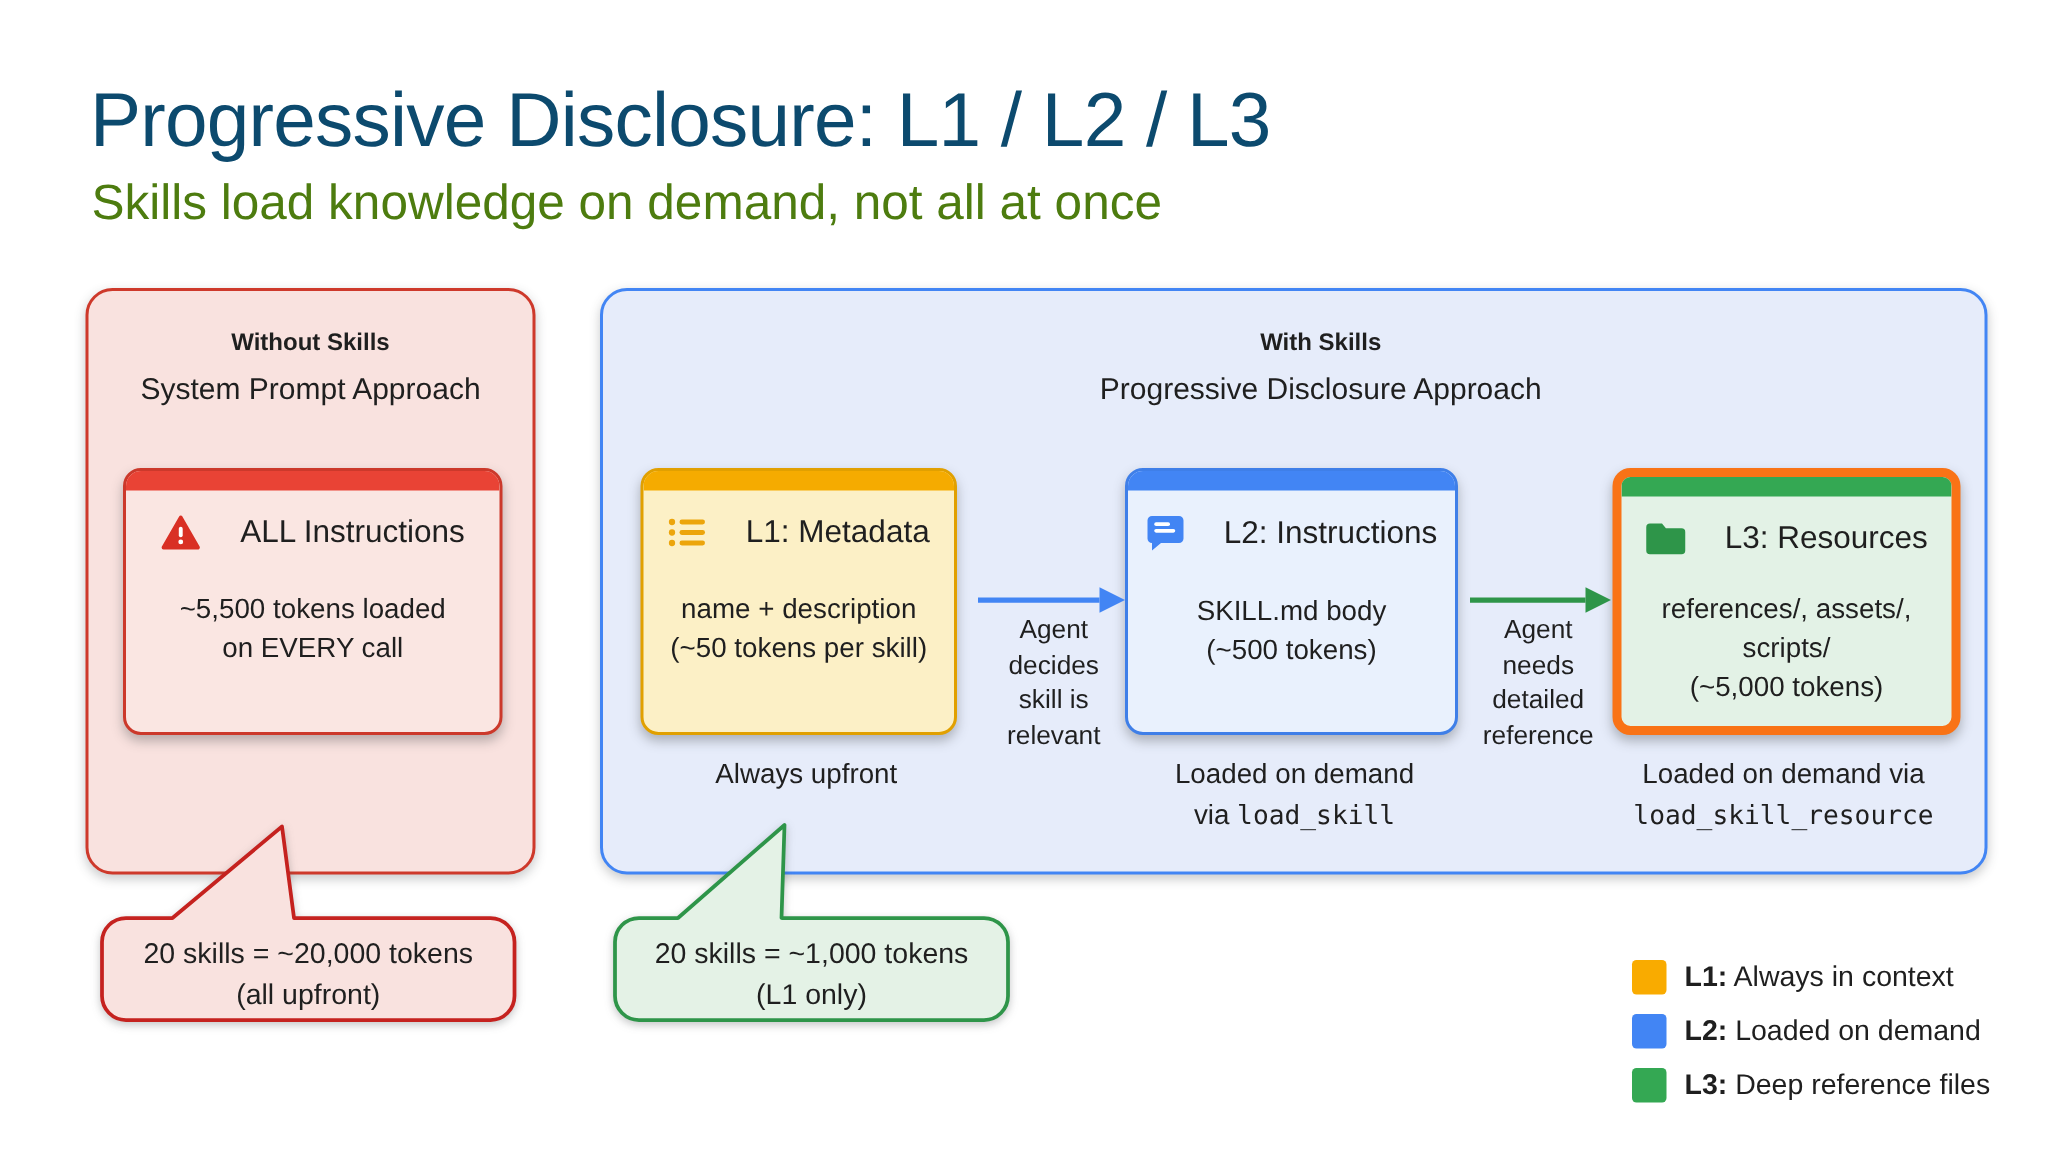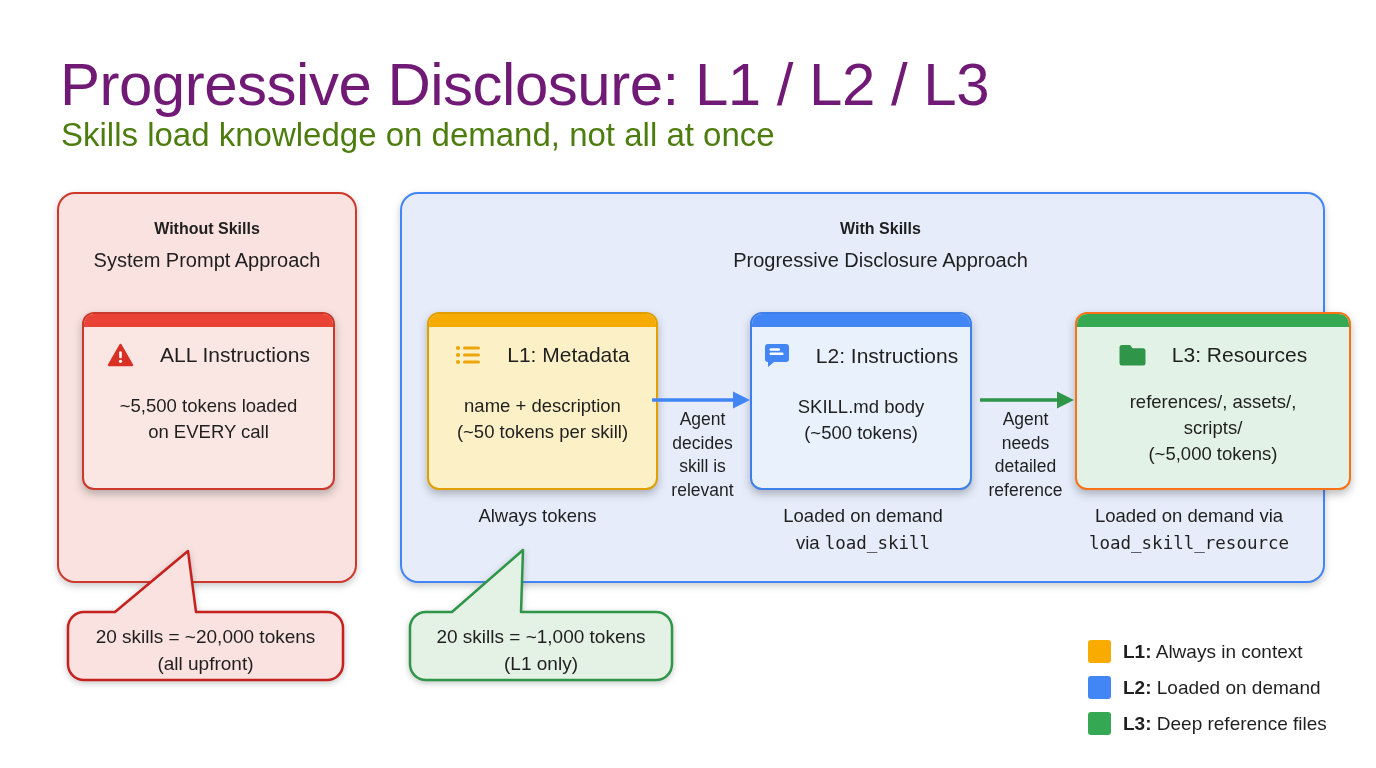--- a/index.html
+++ b/index.html
@@ -2,41 +2,41 @@
 <html><head>
 <meta charset="utf-8">
 <style>
   html,body{margin:0;padding:0;}
   body{
     width:1376px;height:768px;position:relative;background:#ffffff;
     font-family:"Liberation Sans",sans-serif;color:#1f1f1f;overflow:hidden;
   }
   .abs{position:absolute;}
   
-  .page-title{left:60px;top:50px;font-size:60px;font-weight:400;letter-spacing:-0.5px;color:#701a75;}
+  .page-title{left:60px;top:50px;font-size:51px;font-weight:400;letter-spacing:-0.5px;color:#0c4a6e;}
   .page-subtitle{left:61px;top:116px;font-size:33px;font-weight:400;color:#4d7c0f;}
 
   
   .panel{border-radius:18px;box-sizing:border-box;box-shadow:0 3px 7px rgba(60,64,67,.28);z-index:1;}
   .panel-red{left:57px;top:192px;width:300px;height:391px;background:#F9E2DF;border:2.5px solid #CE392B;}
   .panel-blue{left:400px;top:192px;width:925px;height:391px;background:#E6ECFA;border:2.5px solid #4285F4;padding-left:36px;}
   .panel h2{margin:20px 0 0;text-align:center;font-size:16px;font-weight:700;line-height:30px;}
   .panel .panel-sub{margin:3px 0 0;text-align:center;font-size:20px;font-weight:400;line-height:26px;}
 
   
   .lcard{position:absolute;top:118px;height:178px;border-radius:12px;box-sizing:border-box;
          background:#fff;box-shadow:0 4px 8px rgba(60,64,67,.35);overflow:hidden;}
   .lcard .bar{position:absolute;top:0;left:0;right:0;height:13px;}
   .card-red-inner{left:23px;width:253px;border:2px solid #CC392B;background:#FAE6E2;}
   .card-red-inner .bar{background:#E94335;}
-  .card-l1{left:25px;width:231px;border:2px solid #E1A000;background:#FCF0C6;}
+  .card-l1{left:25px;width:211px;border:2px solid #E1A000;background:#FCF0C6;}
   .card-l1 .bar{background:#F5AB00;}
   .card-l2{left:348px;width:222px;border:2px solid #3F7FE8;background:#E9F1FD;}
   .card-l2 .bar{background:#4285F4;}
-  .card-l3{left:673px;width:276px;border:2px solid #f97316;background:#E3F2E6;}
+  .card-l3{left:673px;width:232px;border:6px solid #f97316;background:#E3F2E6;}
   .card-l3 .bar{background:#34A853;}
   .card-title-row{display:flex;justify-content:center;align-items:center;gap:26px;margin-top:29px;}
   .card-title-row .ct{font-size:21px;font-weight:400;}
   .card-body{margin-top:26px;text-align:center;font-size:18.5px;line-height:26px;}
   .card-body div{white-space:nowrap;}
 
   
   .caption{z-index:2;text-align:center;font-size:18.5px;line-height:27px;color:#1f1f1f;}
   .cap-l1{left:425px;top:502px;width:225px;}
   .cap-l2{left:748px;top:502px;width:230px;}
@@ -172,21 +172,21 @@
   <polygon points="79,6.5 96,15 79,23.5" fill="#2E9549"></polygon>
 </svg>
 <div class="abs arrow-label albl-2">
   <span>Agent</span>
   <span>needs</span>
   <span>detailed</span>
   <span>reference</span>
 </div>
 
 <div class="abs caption cap-l1">
-  <div>Always tokens</div>
+  <div>Always upfront</div>
 </div>
 <div class="abs caption cap-l2">
   <div>Loaded on demand</div>
   <div><span>via </span><code class="mono">load_skill</code></div>
 </div>
 <div class="abs caption cap-l3">
   <div>Loaded on demand via</div>
   <div><code class="mono">load_skill_resource</code></div>
 </div>
 

